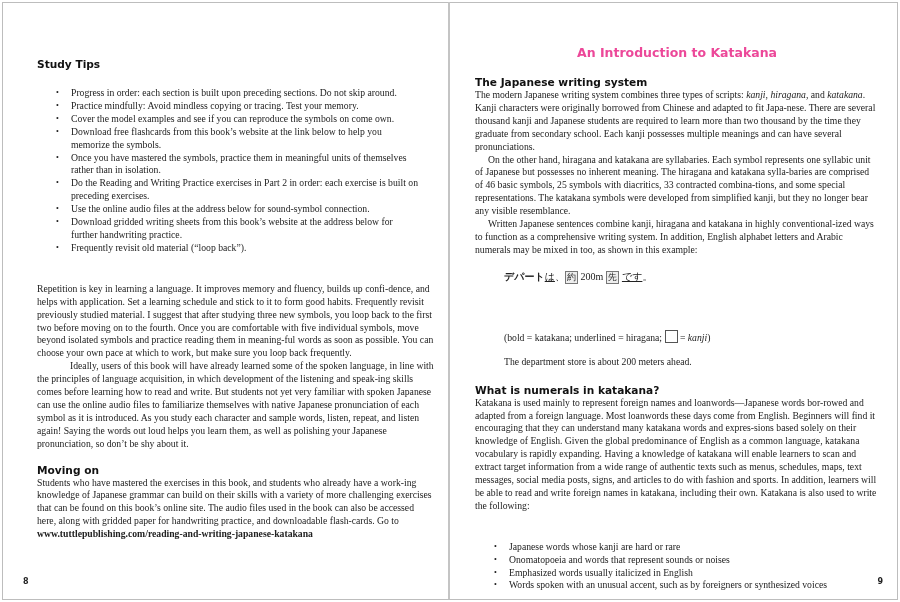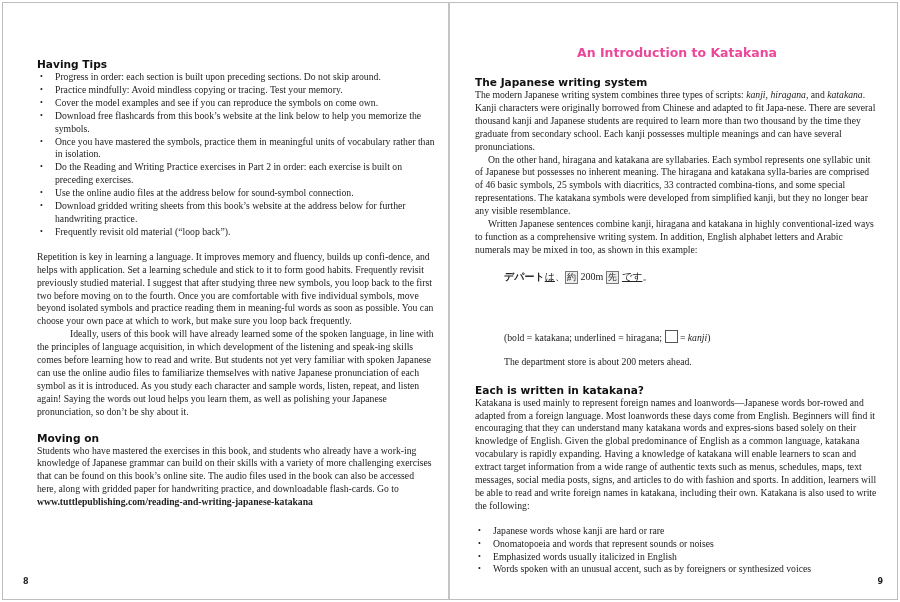--- a/index.html
+++ b/index.html
@@ -8,21 +8,21 @@
   .gutter { position:absolute; left:448px; top:2px; width:2px; height:597px; background:#c4c4c4; }
   .page { position:absolute; top:0; height:596px; }
   .page.left { left:0; width:447px; }
   .page.right { left:450px; width:446px; }
   .content { position:absolute; }
   .left .content { left:34px; top:54px; width:398px; }
   .right .content { left:22px; top:42px; width:404px; }
   h1 { font-family:"DejaVu Sans", sans-serif; font-weight:bold; font-size:12.5px; text-align:center; margin:0 0 15px 0; color:#ec4899; }
   h2 { font-family:"DejaVu Sans", sans-serif; font-weight:bold; font-size:10.6px; margin:0; color:#111; line-height:14px; }
   p, li { font-size:9.7px; line-height:12.9px; margin:0; }
-  ul { list-style:none; margin:0; padding:0;font-family:Liberation Serif, serif; }
+  ul { list-style:none; margin:16px; padding:0;font-family:Liberation Serif, serif; }
   ul li { position:relative; padding-left:18px; }
   ul li::before { content:"\2022"; position:absolute; left:3px; top:0; font-size:8px; }
   .gap { height:12px; }
   .indent { text-indent:13px; }
   .indent-lg { text-indent:33px; }
   .url { font-weight:bold; }
   em { font-style:italic; }
   .example { margin-left:29px; }
   .jp { font-family:"DejaVu Sans", sans-serif; font-size:10px; line-height:16px; margin:12px 0 10px 0; }
   .jp .kata { font-weight:bold; }
@@ -33,27 +33,27 @@
   .left .pageno { left:20px; }
   .right .pageno { right:16px; }
 </style>
 </head>
 <body>
 
 <div class="spread">
 
   <div class="page left">
     <div class="content">
-      <h2>Having Tips</h2>
+      <h2>Study Tips</h2>
       <ul>
         <li>Progress in order: each section is built upon preceding sections.  Do not skip around.</li>
         <li>Practice mindfully:  Avoid mindless copying or tracing. Test your memory.</li>
         <li>Cover the model examples and see if you can reproduce the symbols on come own.</li>
         <li>Download free flashcards from this book’s website at the link below to help you memorize the symbols.</li>
-        <li>Once you have mastered the symbols, practice them in meaningful units of vocabulary rather than in isolation.</li>
+        <li>Once you have mastered the symbols, practice them in meaningful units of themselves rather than in isolation.</li>
         <li>Do the Reading and Writing Practice exercises in Part 2 in order: each exercise is built on preceding exercises.</li>
         <li>Use the online audio files at the address below for sound-symbol connection.</li>
         <li>Download gridded writing sheets from this book’s website at the address below for further handwriting practice.</li>
         <li>Frequently revisit old material (“loop back”).</li>
       </ul>
       <div class="gap"></div>
       <p>Repetition is key in learning a language. It improves memory and fluency, builds up confi-dence, and helps with application. Set a learning schedule and stick to it to form good habits. Frequently revisit previously studied material. I suggest that after studying three new symbols, you loop back to the first two before moving on to the fourth. Once you are comfortable with five individual symbols, move beyond isolated symbols and practice reading them in meaning-ful words as soon as possible. You can choose your own pace at which to work, but make sure you loop back frequently.</p>
       <p class="indent-lg">Ideally, users of this book will have already learned some of the spoken language, in line with the principles of language acquisition, in which development of the listening and speak-ing skills comes before learning how to read and write. But students not yet very familiar with spoken Japanese can use the online audio files to familiarize themselves with native Japanese pronunciation of each symbol as it is introduced. As you study each character and sample words, listen, repeat, and listen again! Saying the words out loud helps you learn them, as well as polishing your Japanese pronunciation, so don’t be shy about it.</p>
       <div class="gap"></div>
       <h2>Moving on</h2>
@@ -70,21 +70,21 @@
       <p class="indent">On the other hand, hiragana and katakana are syllabaries. Each symbol represents one syllabic unit of Japanese but possesses no inherent meaning. The hiragana and katakana sylla-baries are comprised of 46 basic symbols, 25 symbols with diacritics, 33 contracted combina-tions, and some special representations. The  katakana symbols were developed from simplified kanji, but they no longer bear any visible resemblance.</p>
       <p class="indent">Written Japanese sentences combine kanji, hiragana and katakana in highly conventional-ized ways to function as a comprehensive writing system. In addition, English alphabet letters and Arabic numerals may be mixed in too, as shown in this example:</p>
 
       <div class="example">
         <div class="jp"><span class="kata">デパート</span><span class="hira">は</span><span>、</span><span class="kanji">約</span><span style="font-family:'Liberation Serif',serif;"> 200m </span><span class="kanji">先</span> <span class="hira">です</span><span>。</span></div>
         <p style="margin-bottom:11px;margin-top:45px;"><span>(bold = katakana; underlined = hiragana; </span><span class="legend-box"></span><span> = </span><em>kanji</em><span>)</span></p>
         <p>The department store is about 200 meters ahead.</p>
       </div>
 
       <div class="gap" style="height:14px;"></div>
-      <h2>Each is written in katakana?</h2>
+      <h2>What is numerals in katakana?</h2>
       <p>Katakana is used mainly to represent foreign names and loanwords—Japanese words bor-rowed and adapted from a foreign language. Most loanwords these days come from English. Beginners will find it encouraging that they can understand many katakana words and expres-sions based solely on their knowledge of English. Given the global predominance of English as a common language, katakana vocabulary is rapidly expanding. Having a knowledge of katakana will enable learners to scan and extract target information from a wide range of authentic texts such as menus, schedules, maps, text messages, social media posts, signs, and articles to do with fashion and sports. In addition, learners will be able to read and write foreign names in katakana, including their own. Katakana is also used to write the following:</p>
       <div class="gap"></div>
       <ul>
         <li>Japanese words whose kanji are hard or rare</li>
         <li>Onomatopoeia and words that represent sounds or noises</li>
         <li>Emphasized words usually italicized in English</li>
         <li>Words spoken with an unusual accent, such as by foreigners or synthesized voices</li>
       </ul>
     </div>
     <div class="pageno">9</div>

